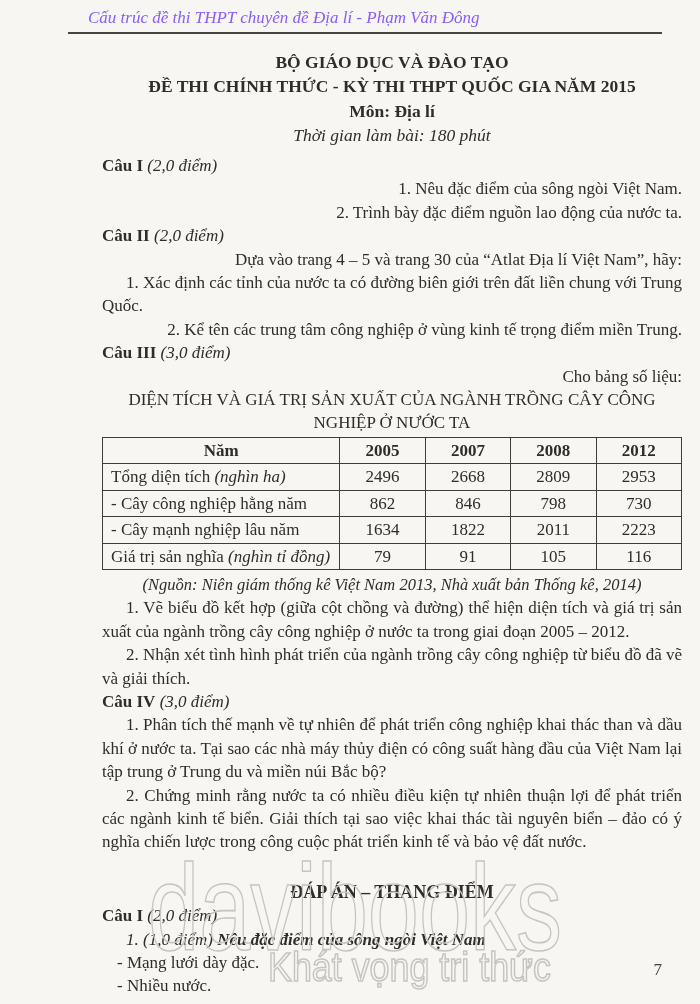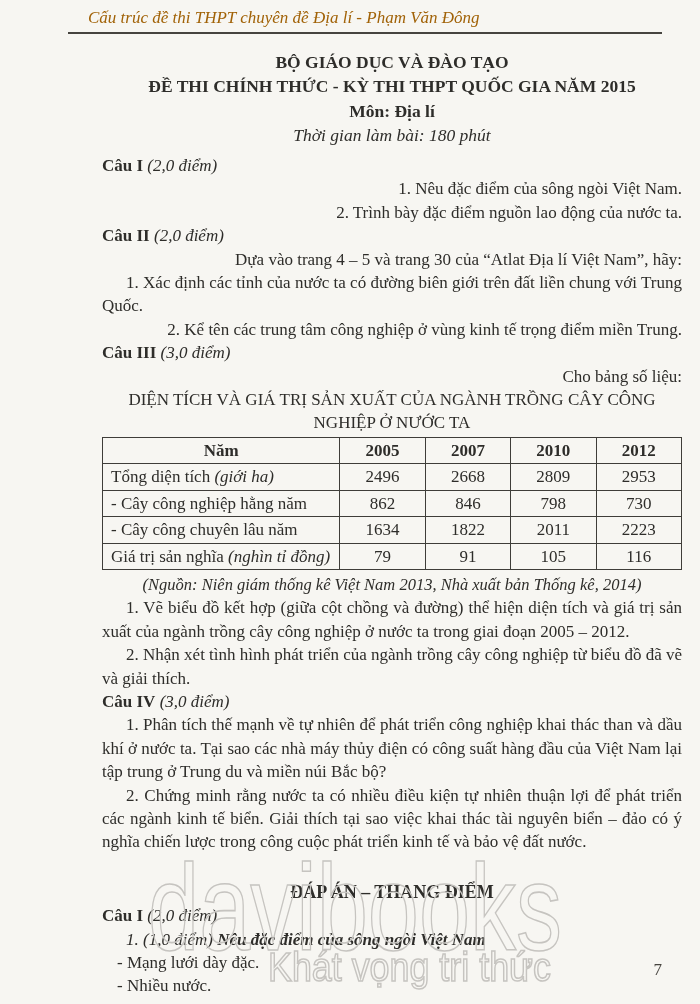--- a/index.html
+++ b/index.html
@@ -16,21 +16,21 @@
   
   .running-header {
     position: absolute;
     left: 68px;
     width: 594px;
     top: 8px;
     border-bottom: 2px solid #46443f;
     padding: 0 0 4px 20px;
     font-style: italic;
     font-size: 17px;
-    color: #a16207;
+    color: #8b5cf6;
   }
   
   .content {
     position: absolute;
     left: 102px;
     width: 580px;
     top: 46px;
     font-size: 17px;
     line-height: 23.4px;
   }
@@ -140,41 +140,41 @@
           <col style="width:14.75%">
           <col style="width:14.75%">
           <col style="width:14.75%">
           <col style="width:14.75%">
       </colgroup>
       <thead>
         <tr>
           <th>Năm</th>
           <th>2005</th>
           <th>2007</th>
-          <th>2010</th>
+          <th>2008</th>
           <th>2012</th>
         </tr>
       </thead>
       <tbody>
         <tr>
-          <td class="lbl"><span>Tổng diện tích</span> <span class="unit">(giới ha)</span></td>
+          <td class="lbl"><span>Tổng diện tích</span> <span class="unit">(nghìn ha)</span></td>
           <td>2496</td>
           <td>2668</td>
           <td>2809</td>
           <td>2953</td>
         </tr>
         <tr>
           <td class="lbl"><span>- Cây công nghiệp hằng năm</span></td>
           <td>862</td>
           <td>846</td>
           <td>798</td>
           <td>730</td>
         </tr>
         <tr>
-          <td class="lbl"><span>- Cây công chuyên lâu năm</span></td>
+          <td class="lbl"><span>- Cây mạnh nghiệp lâu năm</span></td>
           <td>1634</td>
           <td>1822</td>
           <td>2011</td>
           <td>2223</td>
         </tr>
         <tr>
           <td class="lbl"><span>Giá trị sản nghĩa</span> <span class="unit">(nghìn tỉ đồng)</span></td>
           <td>79</td>
           <td>91</td>
           <td>105</td>

